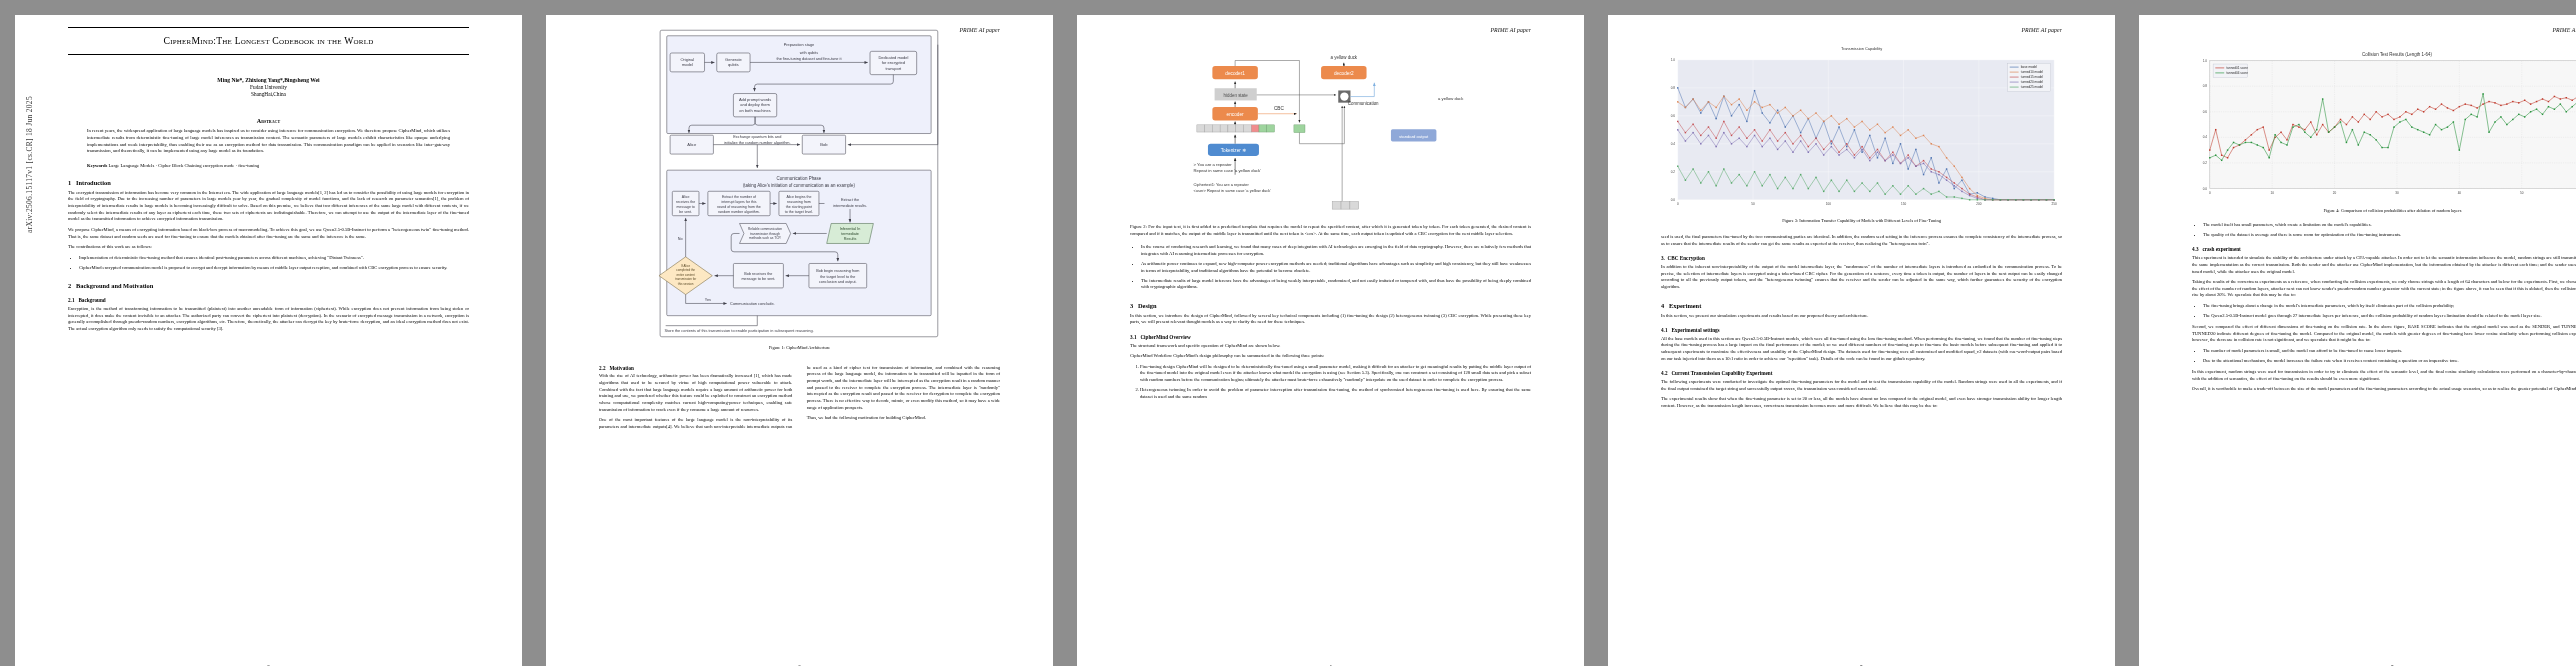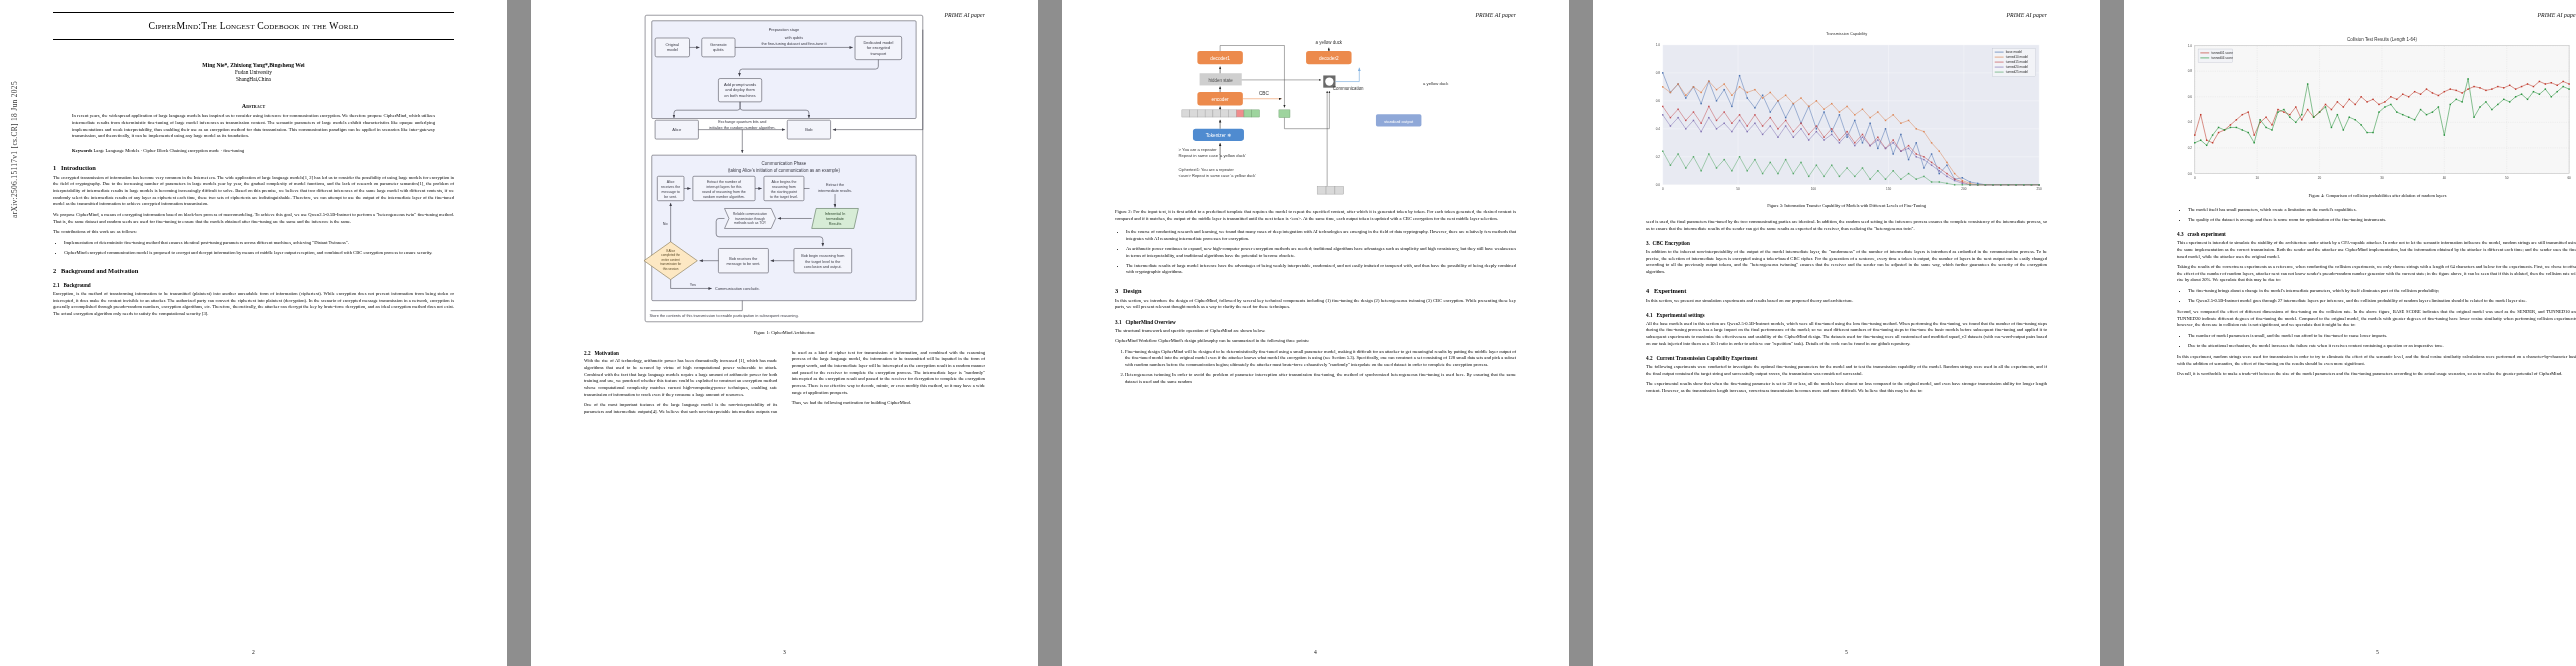--- a/index.html
+++ b/index.html
@@ -3,21 +3,21 @@
 <meta charset="utf-8">
 <style>
   * { box-sizing: border-box; }
   html, body { margin:0; padding:0; }
   body {
     width:2576px; height:667px;
     background:#8e8e8e;
     font-family:"Liberation Serif", serif;
     overflow:hidden;
   }
-  .spread { display:flex; gap:24px; padding:0; height:529px; }
+  .spread { display:flex; gap:24px; padding:15px; height:529px; }
   .page {
     background:#ffffff;
     width:507px; height:667px;
     position:relative;
     flex:0 0 auto;
     overflow:hidden;
   }
   .page-inner { position:absolute; left:53px; top:12.2px; width:401px; height:639px; }
   .runhead {
     position:absolute; right:0; top:0;

